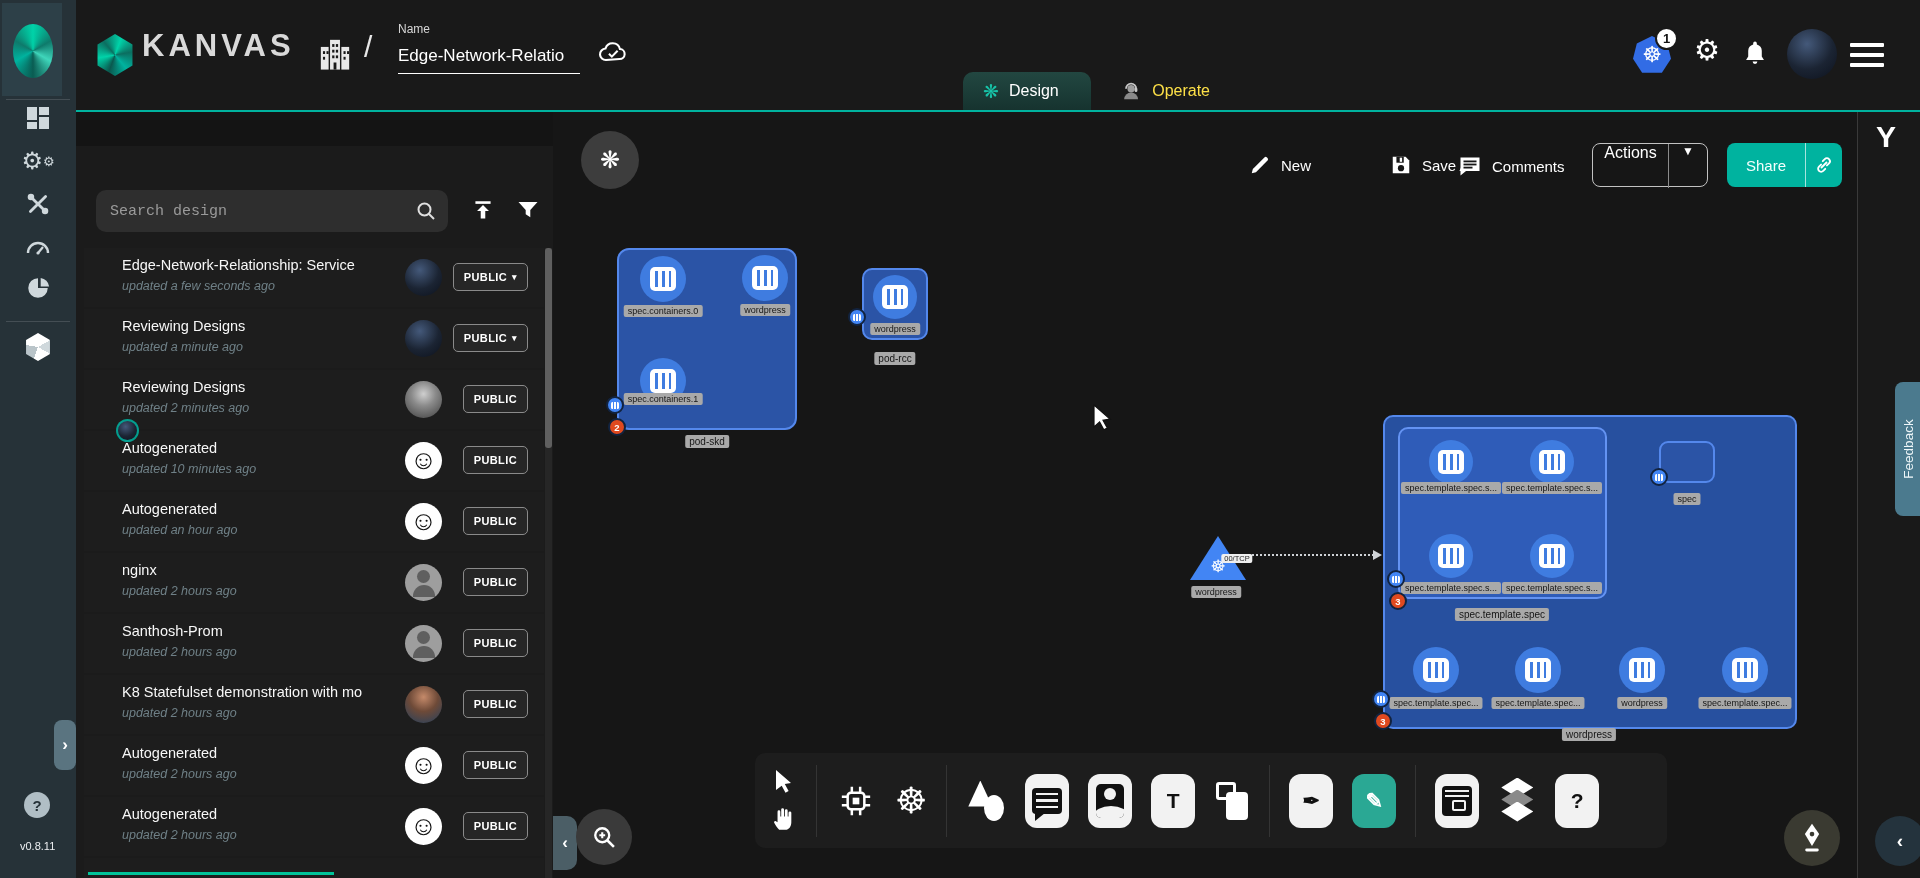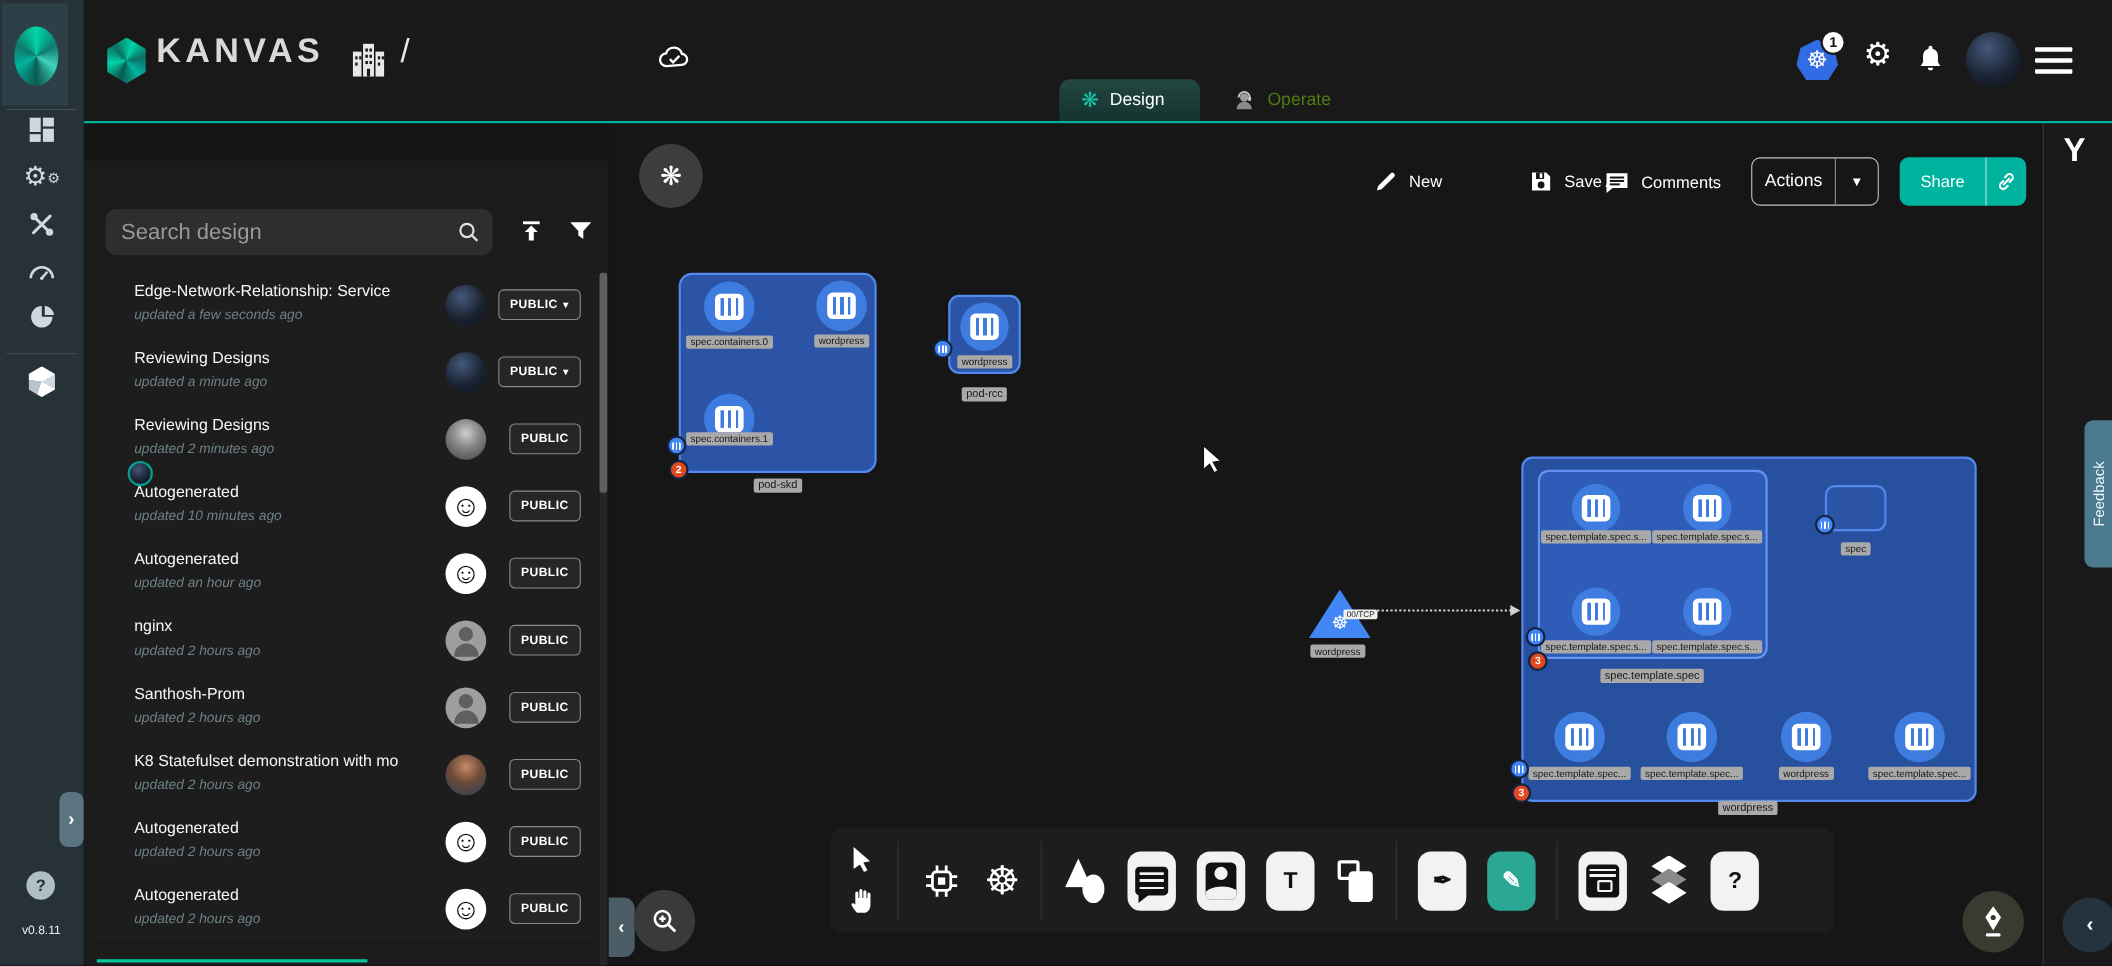--- a/index.html
+++ b/index.html
@@ -19,21 +19,21 @@
   .hdr-slash{position:absolute;left:364px;top:30px;font-size:30px;font-weight:300;color:#e8e8e8}
   .name-field{position:absolute;left:398px;top:22px;width:186px}
   .name-label{font-size:12px;color:#d6d6d6}
   .name-input{display:block;margin-top:8px;width:182px;background:transparent;border:none;
     border-bottom:1.5px solid #fff;color:#fff;font-size:17px;font-family:"Liberation Sans",sans-serif;padding:2px 0 7px}
   .hdr-cloud{position:absolute;left:598px;top:40px}
 
   .tab{position:absolute;top:72px;height:38px;display:flex;align-items:center;gap:10px;
     padding:0 20px;border-radius:10px 10px 0 0;font-size:16px;color:#fff;cursor:pointer}
   .tab-design{left:963px;width:128px;background:linear-gradient(#224741,#16332f)}
-  .tab-operate{left:1100px;width:130px;color:#4d7c0f}
+  .tab-operate{left:1100px;width:130px;color:#fde047}
   .spiral-icon{font-size:19px;color:#17c3a8;line-height:1}
 
   .k8s-hepta{position:absolute;left:1633px;top:36px;width:38px;height:38px;background:#326ce5;
     clip-path:polygon(50% 0%,90% 20%,100% 60%,76% 97%,24% 97%,0% 60%,10% 20%);
     display:flex;align-items:center;justify-content:center;font-size:22px;color:#fff}
   .k8s-badge{position:absolute;left:1655px;top:27px;width:23px;height:23px;border-radius:50%;
     background:#fff;color:#111;border:2px solid #191919;font-size:13px;font-weight:bold;
     display:flex;align-items:center;justify-content:center}
   .hdr-gear{position:absolute;left:1694px;top:36px;font-size:29px;color:#fff;line-height:1}
   .hdr-bell{position:absolute;left:1742px;top:40px}
@@ -63,21 +63,21 @@
     color:#263238;font-weight:bold;font-size:15px;display:flex;align-items:center;justify-content:center;cursor:pointer}
   .rail-version{position:absolute;left:20px;top:840px;font-size:11px;color:#eceff1}
 
   
   .panel{position:absolute;left:76px;top:112px;width:477px;height:766px;background:#141414;overflow:hidden;z-index:2}
   .panel-title{position:absolute;left:0;top:0;width:477px;height:34px;background:#000;display:flex;
     align-items:center;justify-content:center;font-size:13px;font-weight:bold;letter-spacing:.5px;color:#fff}
   .panel-body-bg{position:absolute;left:0;top:34px;width:477px;height:732px;background:#1b1b1b}
   .search-box{position:absolute;left:20px;top:78px;width:352px;height:42px;background:#2e2e2e;border-radius:10px}
   .search-input{position:absolute;left:14px;top:0;width:300px;height:42px;background:transparent;border:none;
-    color:#ddd;font-size:20px;font-family:Liberation Sans, sans-serif}
+    color:#ddd;font-size:15px;font-family:Liberation Mono, monospace}
   .search-input::placeholder{color:#9a9a9a}
   .search-glyph{position:absolute;right:10px;top:9px}
   .panel-upload{position:absolute;left:394px;top:86px;cursor:pointer}
   .panel-filter{position:absolute;left:440px;top:86px;cursor:pointer}
 
   .drow{position:absolute;left:8px;width:460px;height:59px;background:#1d1d1d;cursor:pointer}
   .dname{position:absolute;left:38px;top:9px;font-size:14.5px;color:#f7f7f7;max-width:275px;
     overflow:hidden;white-space:nowrap}
   .dupd{position:absolute;left:38px;top:31px;font-size:12.5px;font-style:italic;color:#6f8087}
   .av{position:absolute;left:321px;top:11px;width:37px;height:37px;border-radius:50%;overflow:hidden;
@@ -99,21 +99,21 @@
   .presence-av{position:absolute;left:40px;top:307px;width:23px;height:23px;border-radius:50%;
     border:2px solid rgba(0,179,159,.85);z-index:4}
   .loading-line{position:absolute;left:12px;top:760px;width:246px;height:3px;background:#00C49A}
 
   
   .canvas{position:absolute;left:553px;top:112px;width:1304px;height:766px;background:#161616;overflow:hidden}
   .flower-btn{position:absolute;left:28px;top:19px;width:58px;height:58px;border-radius:50%;background:#3d3d3d;
     display:flex;align-items:center;justify-content:center;font-size:24px;color:#fff;cursor:pointer}
   .ctb-item{position:absolute;top:42px;display:flex;align-items:center;gap:10px;font-size:15px;color:#fff;cursor:pointer}
   .actions-btn{position:absolute;left:1039px;top:31px;width:116px;height:44px;border:1px solid #c2c2c2;
-    border-radius:8px;display:flex;align-items:center;cursor:pointer}
+    border-radius:8px;display:flex;cursor:pointer}
   .actions-label{flex:1;text-align:center;font-size:16px;color:#fff}
   .actions-sep{width:1px;height:44px;background:#8c8c8c}
   .actions-caret{width:38px;text-align:center;font-size:12px;color:#fff}
   .share-btn{position:absolute;left:1174px;top:31px;width:115px;height:44px;background:#00B39F;border-radius:8px;
     display:flex;align-items:center;cursor:pointer}
   .share-label{flex:1;text-align:center;font-size:15px;color:#f4fffd}
   .share-sep{width:1px;height:44px;background:rgba(255,255,255,.65)}
   .share-link{width:36px;display:flex;align-items:center;justify-content:center}
 
   
@@ -223,20 +223,24 @@
             <rect x="6" y="11" width="1.5" height="2"></rect>
             <rect x="3.5" y="15" width="1.5" height="2"></rect>
             <rect x="18" y="11" width="1.5" height="2"></rect>
             <rect x="20.5" y="11" width="1.5" height="2"></rect>
             <rect x="18" y="15" width="1.5" height="2"></rect>
             <rect x="11" y="19" width="2" height="5"></rect>
           </g>
         </svg>
     </div>
     <div class="hdr-slash">/</div>
+    <div class="name-field">
+      <div class="name-label">Name</div>
+      <input class="name-input" type="text" value="Edge-Network-Relatio" style="">
+    </div>
     <div class="hdr-cloud">
       <svg width="30" height="24" viewBox="0 0 26 20">
           <path d="M7 17a5 5 0 0 1-.5-10A6.5 6.5 0 0 1 19 7.4 4.3 4.3 0 0 1 18.6 16z" stroke="#fff" stroke-width="1.8" fill="none"></path>
           <path d="M9.5 11.5l2.5 2.5 5-5" stroke="#fff" stroke-width="1.8" fill="none"></path>
         </svg>
     </div>
 
     <div class="tab tab-design">
       <span class="spiral-icon">❋</span>
       <span>Design</span>

